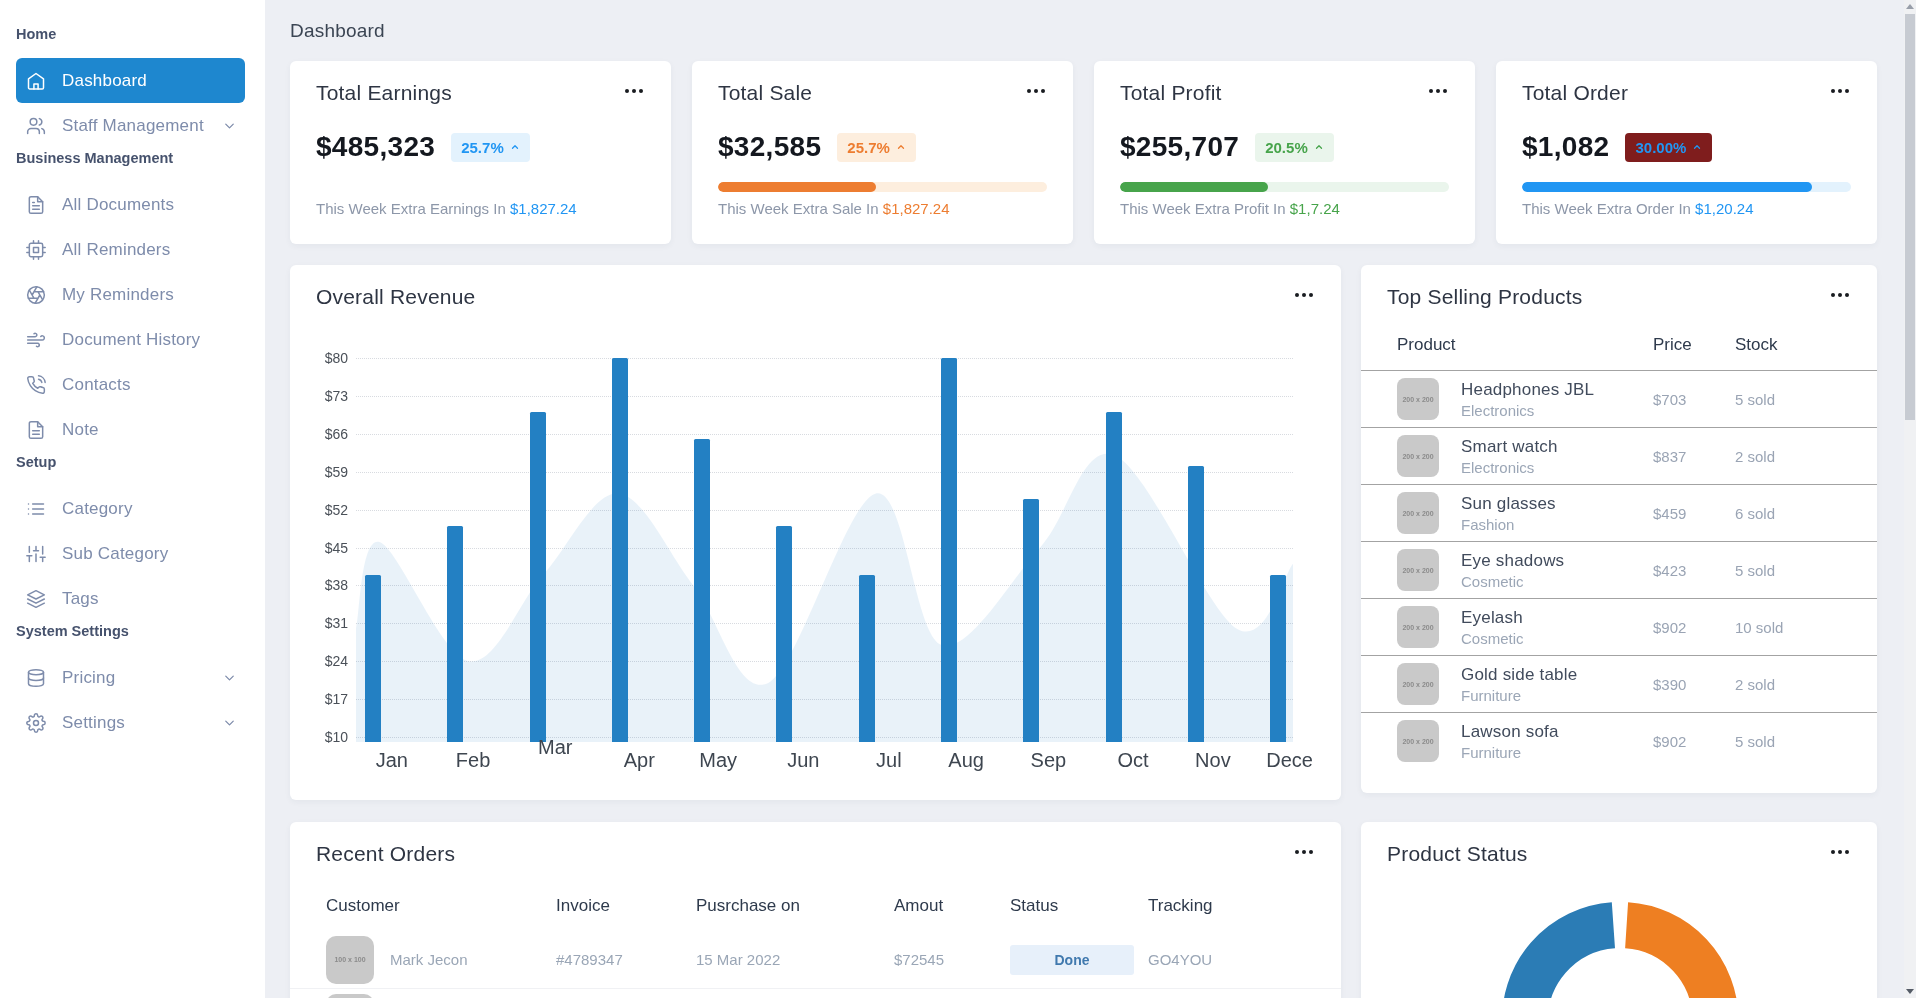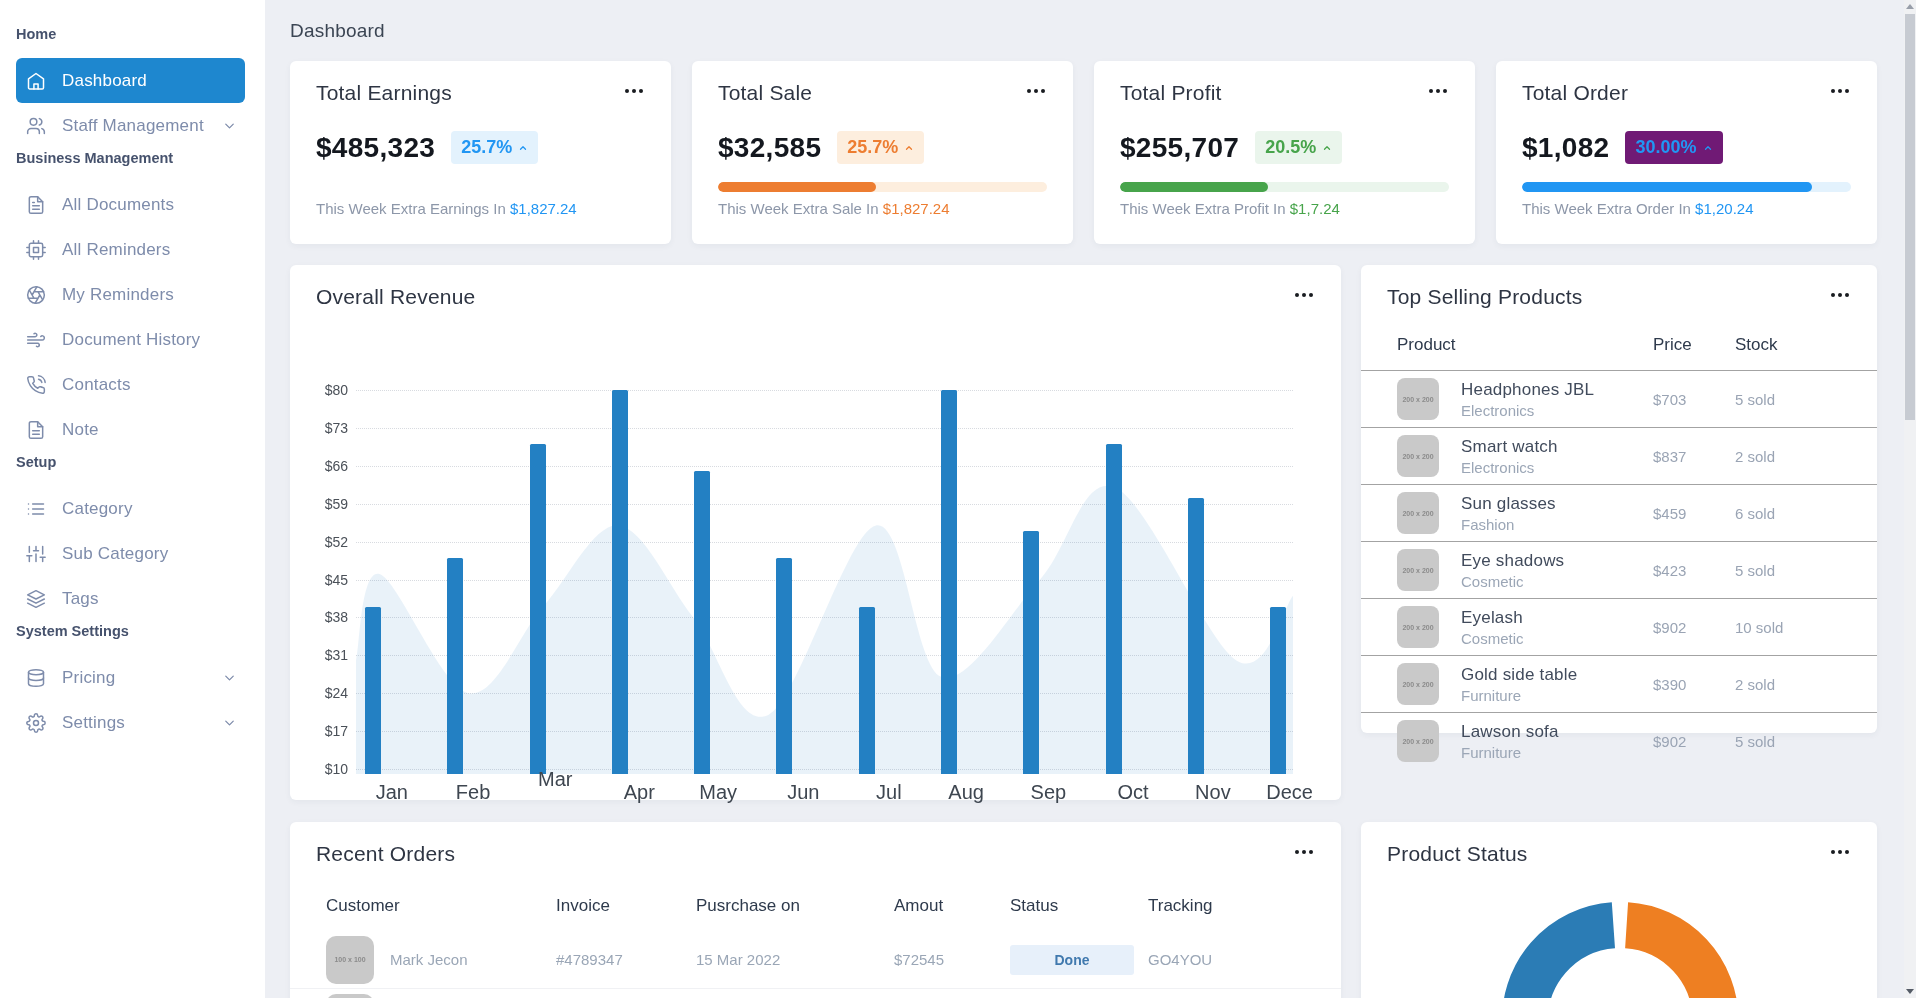--- a/index.html
+++ b/index.html
@@ -27,40 +27,40 @@
   .card { position:relative; background:#fff; border-radius:6px; box-shadow:0 2px 6px rgba(43,60,80,.05); }
   .dots { position:absolute; top:24px; right:24px; display:flex; gap:3px; cursor:pointer; padding:4px; }
   .dots i { width:4px; height:4px; border-radius:50%; background:#191c20; display:block; }
 
   
   .stats-grid { display:grid; grid-template-columns:repeat(4, 1fr); gap:21px; margin-top:19px; }
   .stat-card { height:183px; }
   .stat-title { position:absolute; left:26px; top:20px; font-size:21px; color:#2e3543; font-weight:500; letter-spacing:.2px; }
   .stat-valrow { position:absolute; left:26px; top:70px; display:flex; align-items:center; }
   .stat-value { font-size:28px; font-weight:700; color:#14181f; letter-spacing:.3px; }
-  .stat-badge { margin-left:16px; display:inline-flex; align-items:center; gap:6px; font-size:18px; font-weight:700; padding:6px 10px; border-radius:4px; }
+  .stat-badge { margin-left:16px; display:inline-flex; align-items:center; gap:6px; font-size:15px; font-weight:700; padding:6px 10px; border-radius:4px; }
   .stat-badge svg { width:10px; height:10px; }
   .stat-bar { position:absolute; left:26px; right:26px; top:121px; height:10px; border-radius:5px; overflow:hidden; }
   .stat-bar i { display:block; height:100%; border-radius:5px; }
   .stat-sub { position:absolute; left:26px; top:139px; font-size:15px; color:#8d97a9; }
 
   
   .mid-grid { display:grid; grid-template-columns:1051px 516px; gap:20px; margin-top:21px; align-items:start; }
   .card-title { position:absolute; left:26px; top:20px; font-size:21px; color:#2e3543; font-weight:500; letter-spacing:.2px; }
 
   .revenue-card { height:535px; }
-  .chart-wrap { position:absolute; left:0; top:0; width:1051px; height:535px;margin-top:32px; }
+  .chart-wrap { position:absolute; left:0; top:0; width:1051px; height:535px; }
   .y-lab { position:absolute; width:46px; text-align:right; font-size:14px; color:#4a5058; transform:translateY(-50%); }
   .gridline { position:absolute; border-top:1px dotted #d8dbe0; height:0; }
   .bar { position:absolute; background:#2380c3; border-radius:1.5px 1.5px 0 0; }
   .x-lab { position:absolute; width:70px; text-align:right; font-size:20px; color:#3e4650; }
   .area-svg { position:absolute; left:0; top:0; }
 
   
-  .products-card { height:468px; }
+  .products-card { height:528px; }
   .pt-head { position:absolute; left:0; right:0; top:70px; height:35px; display:flex; font-size:17px; color:#2e3a4c; font-weight:500; }
   .pt-head .c1 { width:292px; padding-left:36px; }
   .pt-head .c2 { width:82px; }
   .pt-rows { position:absolute; left:0; right:0; top:105px; }
   .p-row { display:flex; align-items:center; height:57px; border-top:1px solid #a3a3a3; }
   .p-row .c1 { width:292px; padding-left:36px; display:flex; align-items:center; }
   .p-row .c2 { width:82px; font-size:15px; color:#9aa4b4; }
   .p-row .c3 { font-size:15px; color:#9aa4b4; }
   .thumb { width:42px; height:42px; border-radius:8px; background:#c9c9c9; color:#8b8b8b; font-size:7px; font-weight:700; display:flex; align-items:center; justify-content:center; flex:0 0 42px; }
   .p-name { margin-left:22px; }
@@ -317,21 +317,21 @@
       </section>
       <section class="card stat-card">
         <div class="stat-title">Total Order</div>
         <div class="dots">
           <i></i>
           <i></i>
           <i></i>
         </div>
         <div class="stat-valrow">
           <span class="stat-value">$1,082</span>
-          <span class="stat-badge" style="background:#701a75;color:#2196f3">
+          <span class="stat-badge" style="background:#7f1d1d;color:#2196f3">
             <span>30.00%</span>
             <span style="display:inline-flex">
               <svg viewBox="0 0 24 24" fill="none" stroke="currentColor" stroke-width="3" stroke-linecap="round" stroke-linejoin="round">
                 <path d="m6 15 6-6 6 6"></path>
               </svg>
             </span>
           </span>
         </div>
         <div class="stat-bar" style="background:#e3f2fd">
           <i style="width:88%;background:#2196f3"></i>

